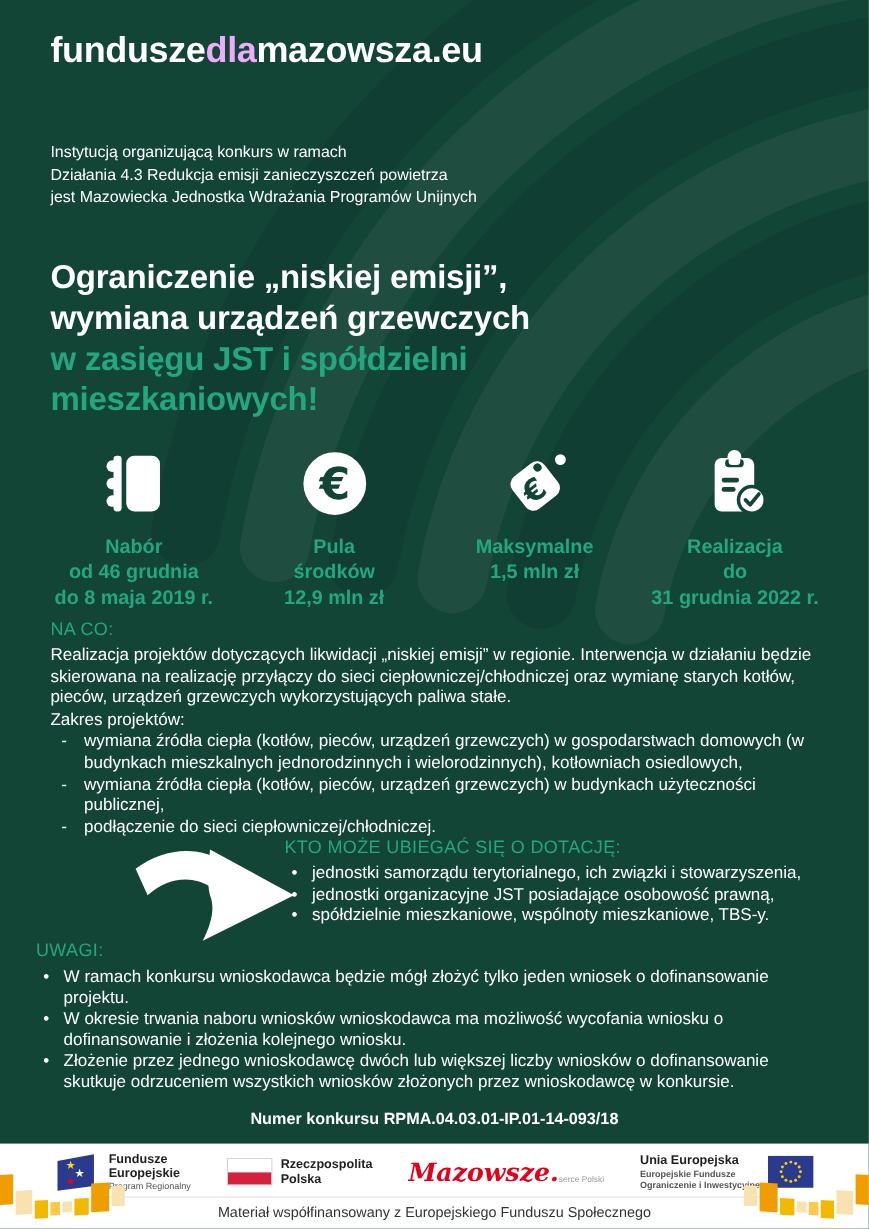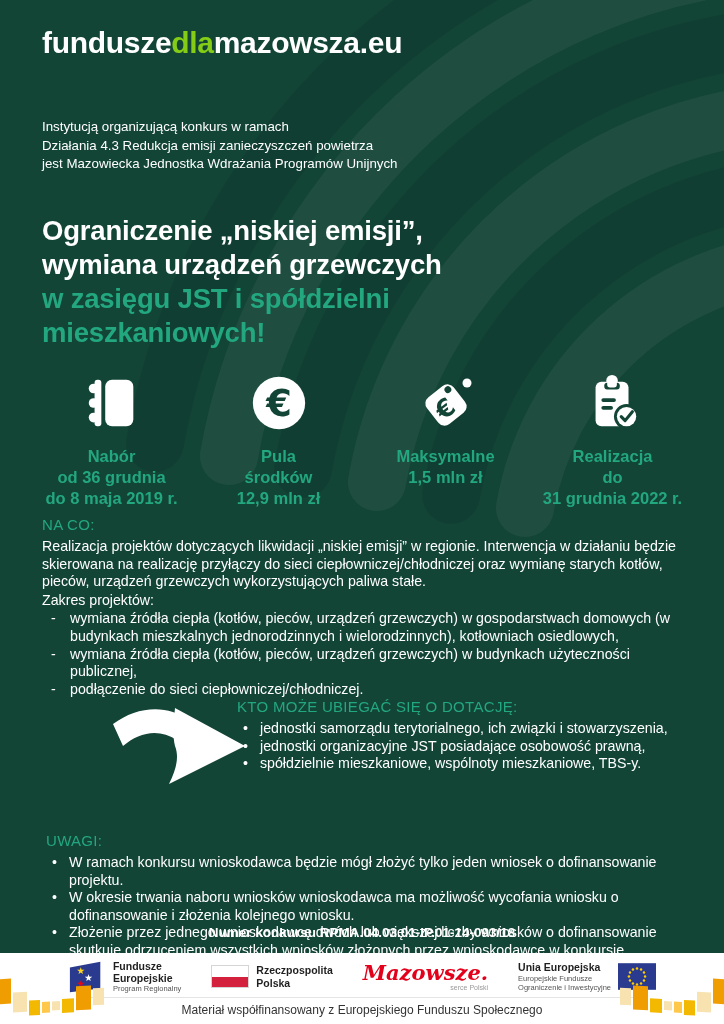--- a/index.html
+++ b/index.html
@@ -9,21 +9,21 @@
     font-family:"Liberation Sans", sans-serif;
     color:#ffffff;
   }
   .poster * { box-sizing:border-box; }
 
   
   .watermark { position:absolute; inset:0; pointer-events:none; }
 
   
   .logo { position:absolute; left:42px; top:26px; font-size:30px; font-weight:600; letter-spacing:-0.3px; }
-  .logo .accent { color:#84cc16; }
+  .logo .accent { color:#f0abfc; }
 
   
   .intro { position:absolute; left:42px; top:118px; font-size:13.3px; line-height:1.4; font-weight:400; }
 
   
   .headline { position:absolute; left:42px; top:214px; font-size:27.5px; line-height:1.24; font-weight:600; letter-spacing:-0.2px; }
   .headline .green { color:#23a77f; }
 
   
   .stats { position:absolute; left:28px; top:370px; width:668px; display:grid; grid-template-columns:repeat(4,1fr); }
@@ -40,39 +40,39 @@
   ul.dash-list { list-style:none; margin:1px 0 0 0; padding:0; }
   ul.dash-list li { position:relative; padding-left:28px; }
   ul.dash-list li::before { content:"-"; position:absolute; left:9px; }
   ul.dot-list { list-style:none; margin:4px 0 0 0; padding:0; }
   ul.dot-list li { position:relative; padding-left:23px; }
   ul.dot-list li::before { content:"•"; position:absolute; left:6px; }
 
   .kto { position:absolute; left:237px; top:698px; width:458px; }
   .kto-arrow { position:absolute; left:108px; top:700px; width:146px; height:88px; }
 
-  .uwagi { position:absolute; left:46px; top:784px; width:654px;margin-top:48px; }
+  .uwagi { position:absolute; left:30px; top:784px; width:654px; }
 
   .contest { position:absolute; left:0; right:0; top:925px; text-align:center; font-size:13.5px; font-weight:700; }
 
   
   .footer { position:absolute; left:0; bottom:0; width:724px; height:71px; background:#ffffff; color:#222; }
   .logos-row { height:44px; display:flex; align-items:center; justify-content:center; gap:30px; padding-top:3px; }
   .flogo { display:flex; align-items:center; gap:7px; }
   .flogo-text .t1 { font-size:10.5px; font-weight:700; color:#1f1f1f; line-height:1.15; }
   .flogo-text .t2 { font-size:7.5px; color:#555; line-height:1.2; }
   .pl-flag { width:38px; height:23px; border:1px solid #d5d5d5; }
   .pl-flag .w { height:50%; background:#ffffff; }
   .pl-flag .r { height:50%; background:#d4213d; }
-  .mazowsze { display:flex; flex-direction:column; align-items:flex-end; }
+  .mazowsze { display:flex; align-items:flex-end; }
   .mazowsze .script { font-family:"DejaVu Serif", serif; font-style:italic; font-weight:700; font-size:21px; color:#e2001a; line-height:1; }
   .mazowsze .sub { font-size:7px; color:#999; margin-top:1px; }
   .ue-text { text-align:left; }
   .ue-text .t1 { font-size:10.5px; font-weight:700; color:#1f1f1f; line-height:1.15; }
-  .ue-text .t2 { font-size:7.5px; color:#555; line-height:1.2; }
+  .ue-text .t2 { font-size:7.5px; color:#555; line-height:1.2;font-weight:bold; }
   .disclaimer { margin:0 86px; border-top:1px solid #e5e5e5; padding-top:5px; text-align:center; font-size:12px; color:#333; }
 
   
   .deco { position:absolute; bottom:4px; width:120px; height:44px; transform:skewY(-3deg); }
   .deco-left { left:0; }
   .deco-right { right:0; transform:scaleX(-1) skewY(-3deg); }
   .deco span { position:absolute; display:block; }
   .deco .b1 { left:0;  bottom:8;  width:11px; height:25px; }
   .deco .b2 { left:13px; bottom:10px; width:14px; height:20px; }
   .deco .b3 { left:29px; bottom:6px;  width:11px; height:15px; }
@@ -128,21 +128,21 @@
         <svg width="62" height="62" viewBox="0 0 64 64" aria-hidden="true">
           <circle cx="13" cy="17" r="5" fill="#fff"></circle>
             <circle cx="13" cy="32" r="5" fill="#fff"></circle>
             <circle cx="13" cy="47" r="5" fill="#fff"></circle>
           <rect x="14" y="8" width="7" height="48" rx="3" fill="#fff"></rect>
           <rect x="25" y="8" width="29" height="48" rx="7" fill="#fff"></rect>
         </svg>
       </div>
       <div class="stat-label">
         <div>Nabór</div>
-        <div>od 36 grudnia</div>
+        <div>od 46 grudnia</div>
         <div>do 8 maja 2019 r.</div>
       </div>
     </div>
 
     <div class="stat">
       <div class="stat-icon">
         <svg width="62" height="62" viewBox="0 0 64 64" aria-hidden="true">
           <circle cx="32" cy="32" r="27" fill="#fff"></circle>
           <text x="32" y="45" text-anchor="middle" font-size="38" font-weight="bold" fill="#134537" font-family="DejaVu Sans, sans-serif">€</text>
         </svg>

